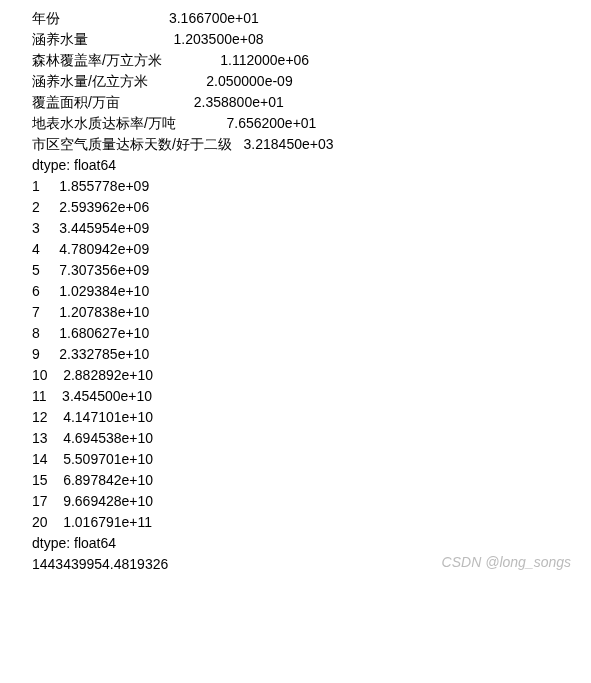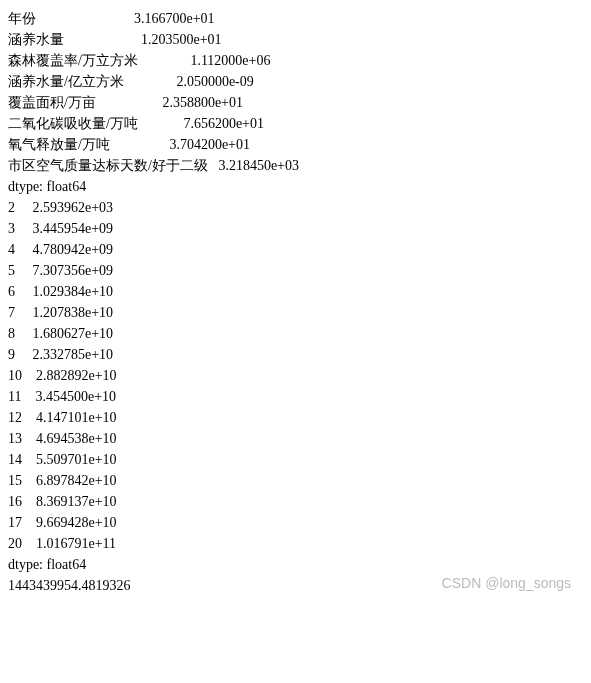--- a/index.html
+++ b/index.html
@@ -9,60 +9,61 @@
       font-size: 14px;
       line-height: 1.5;
       color: #000;
       background: #fff;
       width: 591px;
       box-sizing: border-box;
       position: relative;
     }
     .row {
       white-space: pre;
-      font-family: Liberation Serif, serif;
+      font-family: Liberation Sans, sans-serif;
+      margin-left: 24px;
     }
     .watermark {
       position: absolute;
       right: 20px;
       bottom: 10px;
       color: rgba(120,120,120,0.5);
       font-family: Arial, sans-serif;
       font-size: 14px;
+      font-style: italic;
       pointer-events: none;
     }
   </style>
 </head>
 <body>
 
 <div id="summary-block">
     <div class="row"><span>年份</span>                            <span>3.166700e+01</span></div>
-    <div class="row"><span>涵养水量</span>                      <span>1.203500e+01</span></div>
+    <div class="row"><span>涵养水量</span>                      <span>1.203500e+08</span></div>
     <div class="row"><span>森林覆盖率/万立方米</span>               <span>1.112000e+06</span></div>
     <div class="row"><span>涵养水量/亿立方米</span>               <span>2.050000e-09</span></div>
     <div class="row"><span>覆盖面积/万亩</span>                   <span>2.358800e+01</span></div>
-    <div class="row"><span>二氧化碳吸收量/万吨</span>             <span>7.656200e+01</span></div>
-    <div class="row"><span>氧气释放量/万吨</span>                 <span>3.704200e+01</span></div>
+    <div class="row"><span>地表水水质达标率/万吨</span>             <span>7.656200e+01</span></div>
     <div class="row"><span>市区空气质量达标天数/好于二级</span>   <span>3.218450e+03</span></div>
   </div>
 <div class="row">dtype: float64</div>
 <div id="series-block">
-    <div class="row"><span>2</span>     <span>2.593962e+03</span></div>
+    <div class="row"><span>1</span>     <span>1.855778e+09</span></div>
+    <div class="row"><span>2</span>     <span>2.593962e+06</span></div>
     <div class="row"><span>3</span>     <span>3.445954e+09</span></div>
     <div class="row"><span>4</span>     <span>4.780942e+09</span></div>
     <div class="row"><span>5</span>     <span>7.307356e+09</span></div>
     <div class="row"><span>6</span>     <span>1.029384e+10</span></div>
     <div class="row"><span>7</span>     <span>1.207838e+10</span></div>
     <div class="row"><span>8</span>     <span>1.680627e+10</span></div>
     <div class="row"><span>9</span>     <span>2.332785e+10</span></div>
     <div class="row"><span>10</span>    <span>2.882892e+10</span></div>
     <div class="row"><span>11</span>    <span>3.454500e+10</span></div>
     <div class="row"><span>12</span>    <span>4.147101e+10</span></div>
     <div class="row"><span>13</span>    <span>4.694538e+10</span></div>
     <div class="row"><span>14</span>    <span>5.509701e+10</span></div>
     <div class="row"><span>15</span>    <span>6.897842e+10</span></div>
-    <div class="row"><span>16</span>    <span>8.369137e+10</span></div>
     <div class="row"><span>17</span>    <span>9.669428e+10</span></div>
     <div class="row"><span>20</span>    <span>1.016791e+11</span></div>
   </div>
 <div class="row">dtype: float64</div>
 <div class="row">1443439954.4819326</div>
 <div class="watermark">CSDN @long_songs</div>
 
 </body></html>

